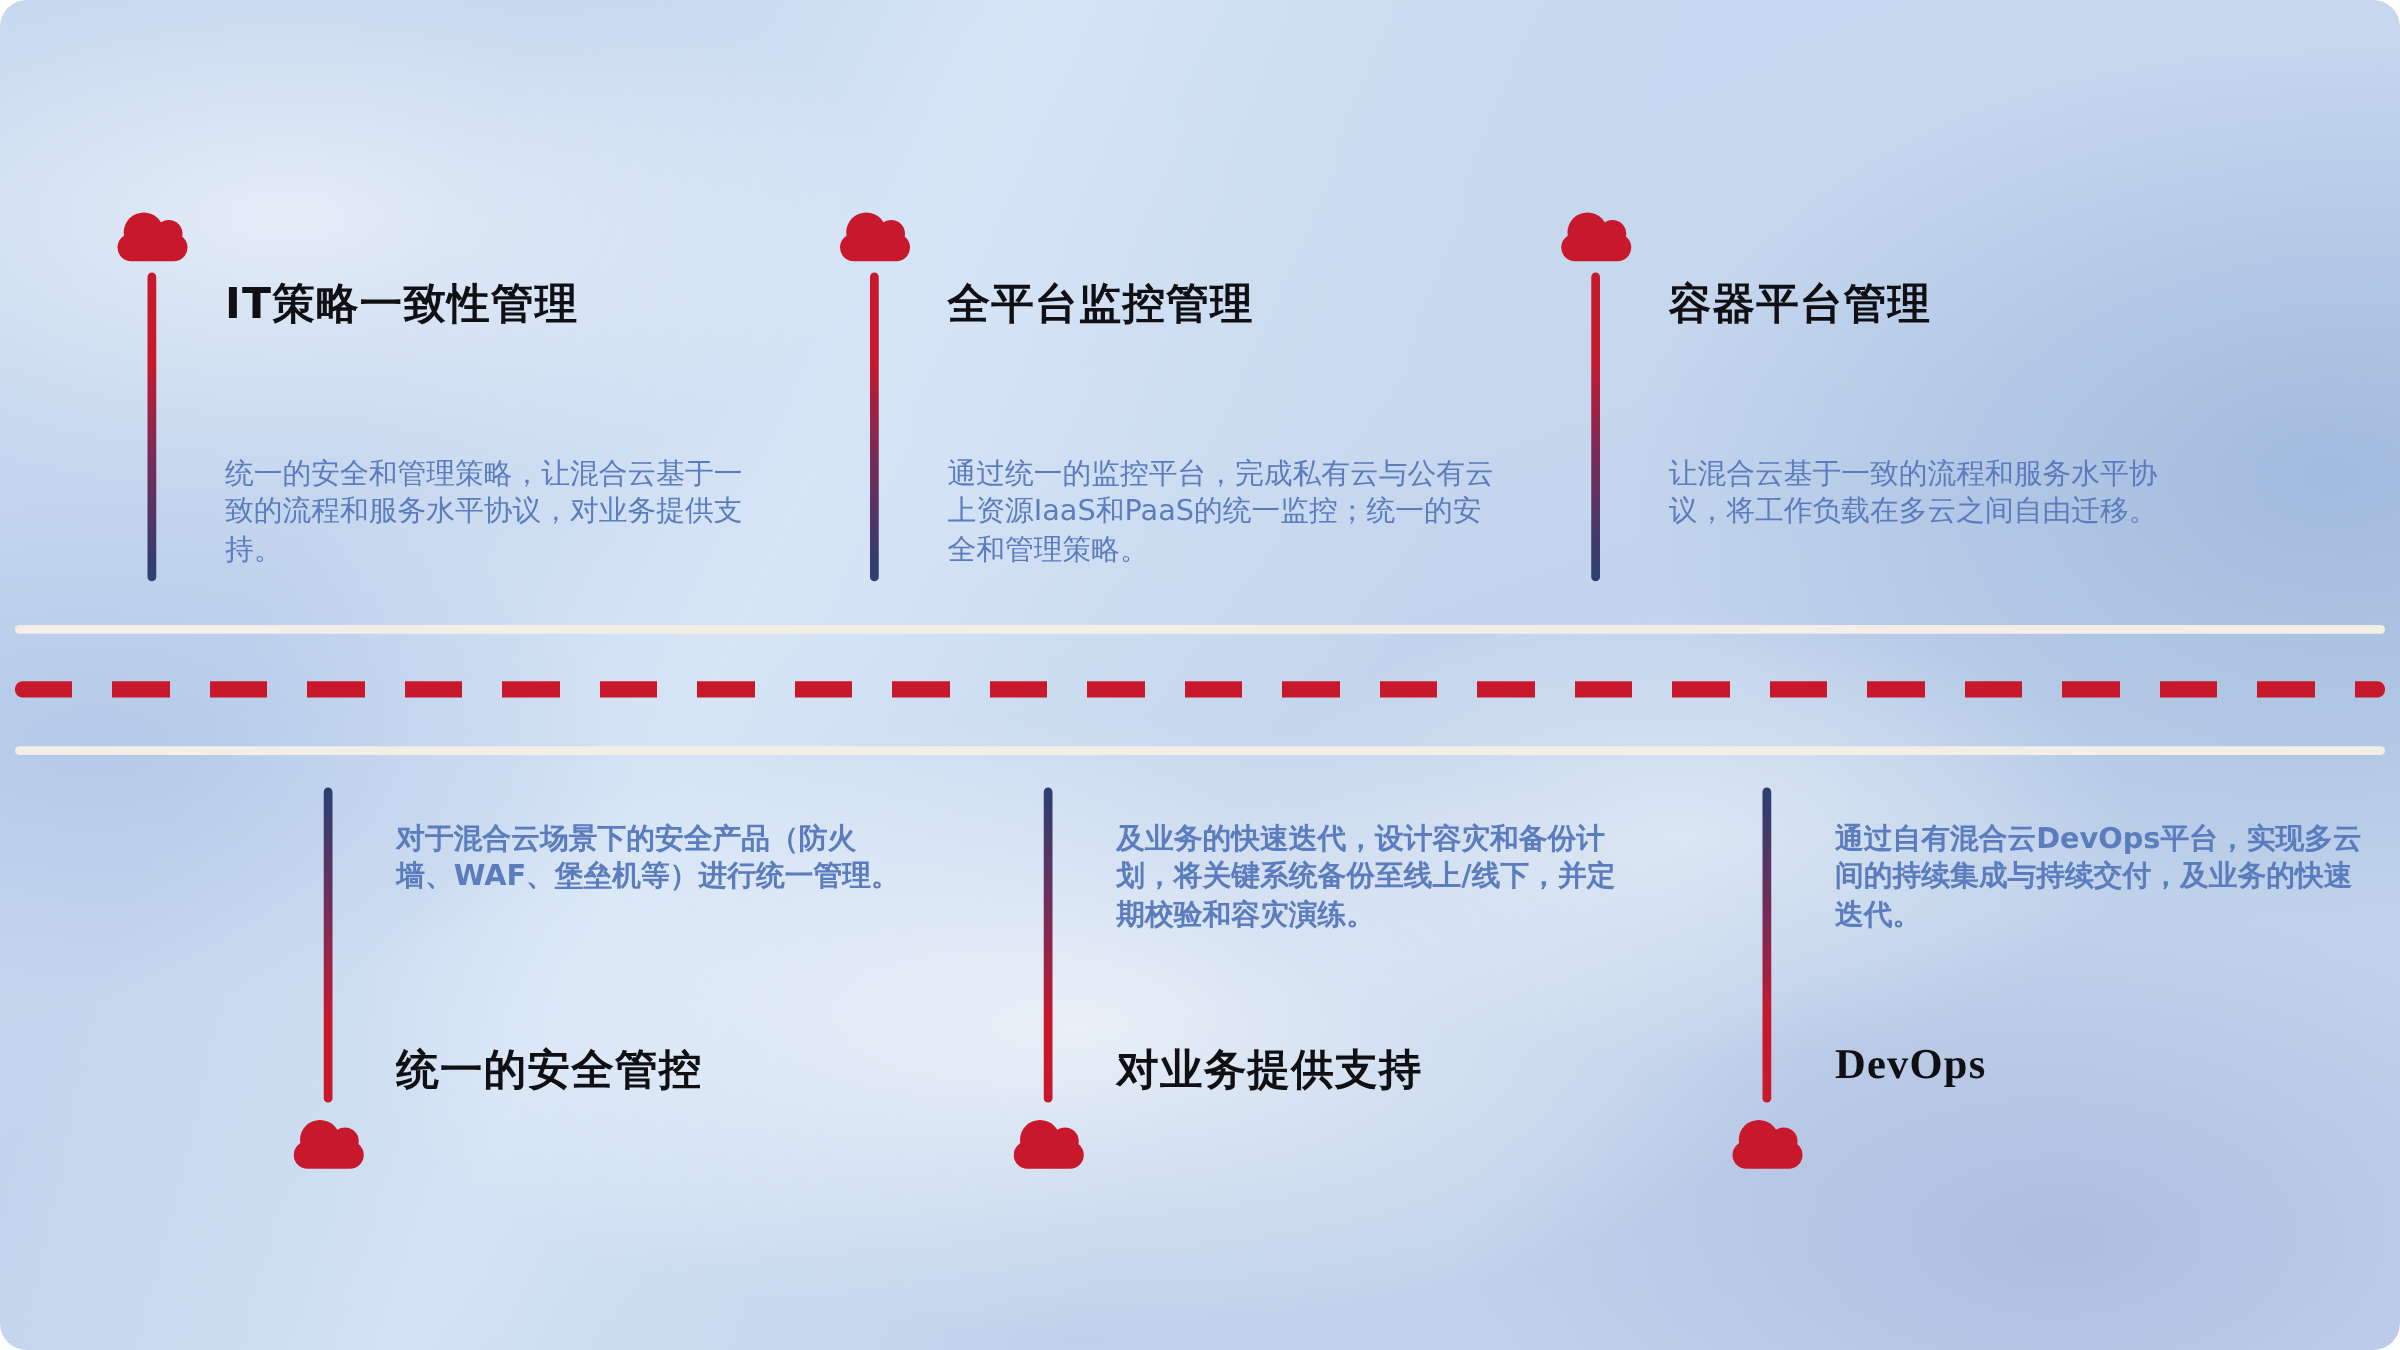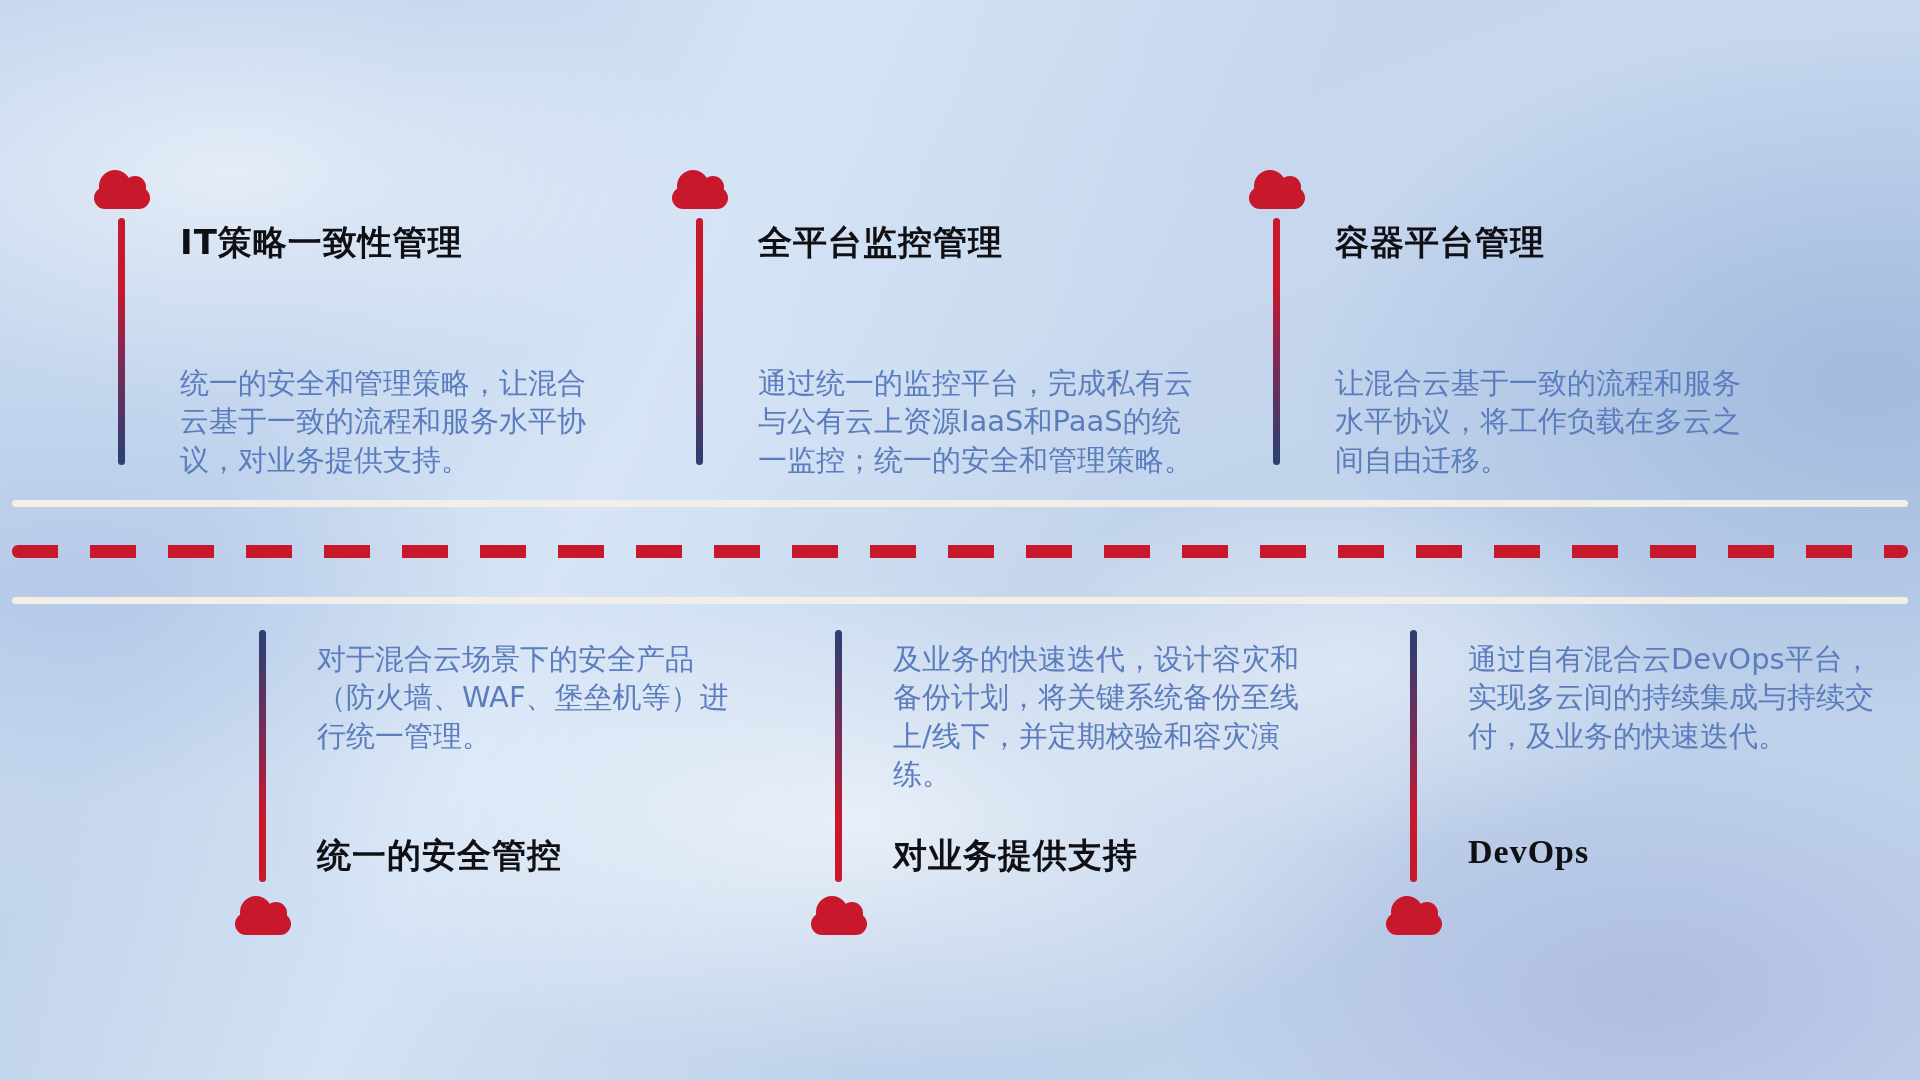--- a/index.html
+++ b/index.html
@@ -2,21 +2,21 @@
 <html style="--red: #c8182c; --navy: #2e3f70; --title-text: #101014; --desc-text: #5b7cbd; --road-line: #f3efe7;"><head>
 <meta charset="utf-8">
 <style>
   :root {
     --red: #c8182c;
     --navy: #2e3f70;
     --title-text: #101014;
     --desc-text: #5b7cbd;
     --road-line: #f3efe7;
   }
-  * { box-sizing: border-box; }
+  * { box-sizing: border-box; border-radius: 21px; }
   html, body { margin: 0; padding: 0; }
   body {
     width: 1920px; height: 1080px; overflow: hidden;
     font-family: "DejaVu Sans", "Liberation Sans", sans-serif;
   }
   .canvas {
     position: relative; width: 1920px; height: 1080px;
     background:
       radial-gradient(ellipse 700px 320px at 12% 16%, rgba(255,255,255,0.55), rgba(255,255,255,0) 70%),
       radial-gradient(ellipse 900px 380px at 45% 76%, rgba(255,255,255,0.62), rgba(255,255,255,0) 65%),
@@ -76,24 +76,24 @@
   .title {
     position: absolute; white-space: nowrap;
     font-size: 34px; font-weight: 700; color: var(--title-text);
     letter-spacing: 1px;
   }
   .item.top .title { left: 58px; top: 60px; }
   .item.bottom .title { left: 54px; top: 203px; font-family: Liberation Serif, serif; }
 
   .desc {
     position: absolute;
-    font-size: 29px; line-height: 1.32; color: var(--desc-text);
+    font-size: 23px; line-height: 1.32; color: var(--desc-text);
   }
   .item.top .desc { left: 58px; top: 204px; }
-  .item.bottom .desc { left: 54px; top: 10px; }
+  .item.bottom .desc { left: 54px; top: 26px; font-weight: bold; }
 </style>
 </head>
 <body>
 
 <div class="canvas">
 
   <div class="road-line road-top"></div>
   <div class="road-dashed"></div>
   <div class="road-line road-bottom"></div>
 

